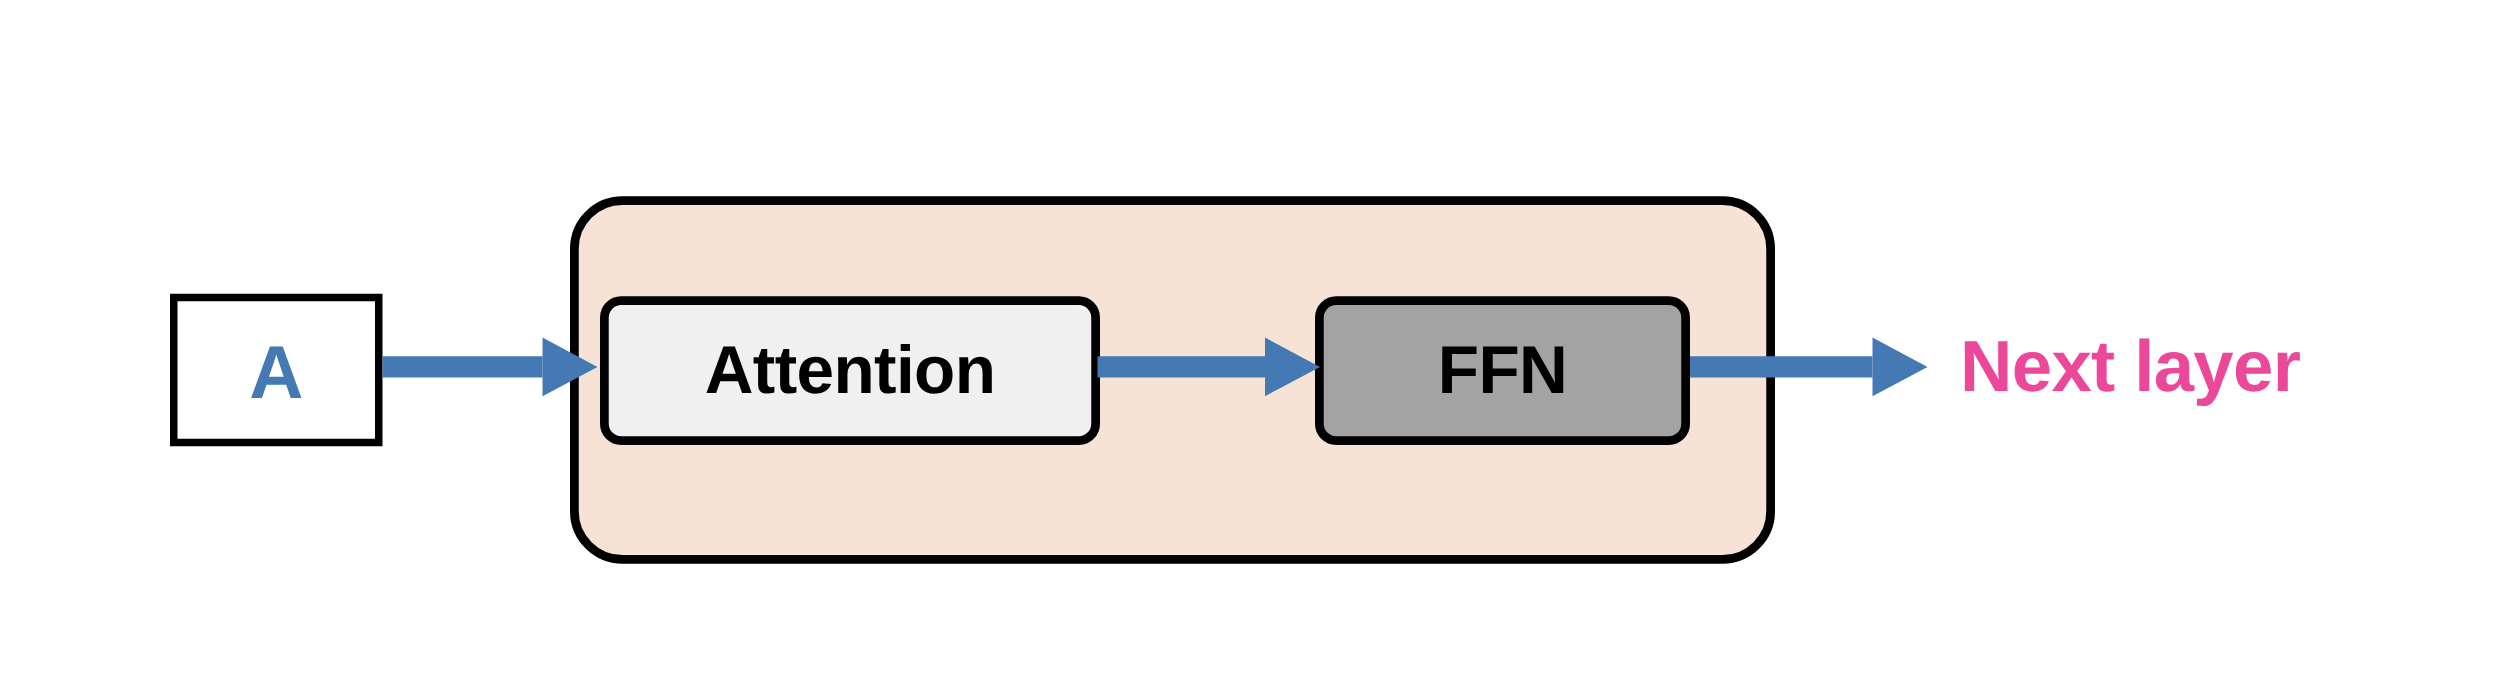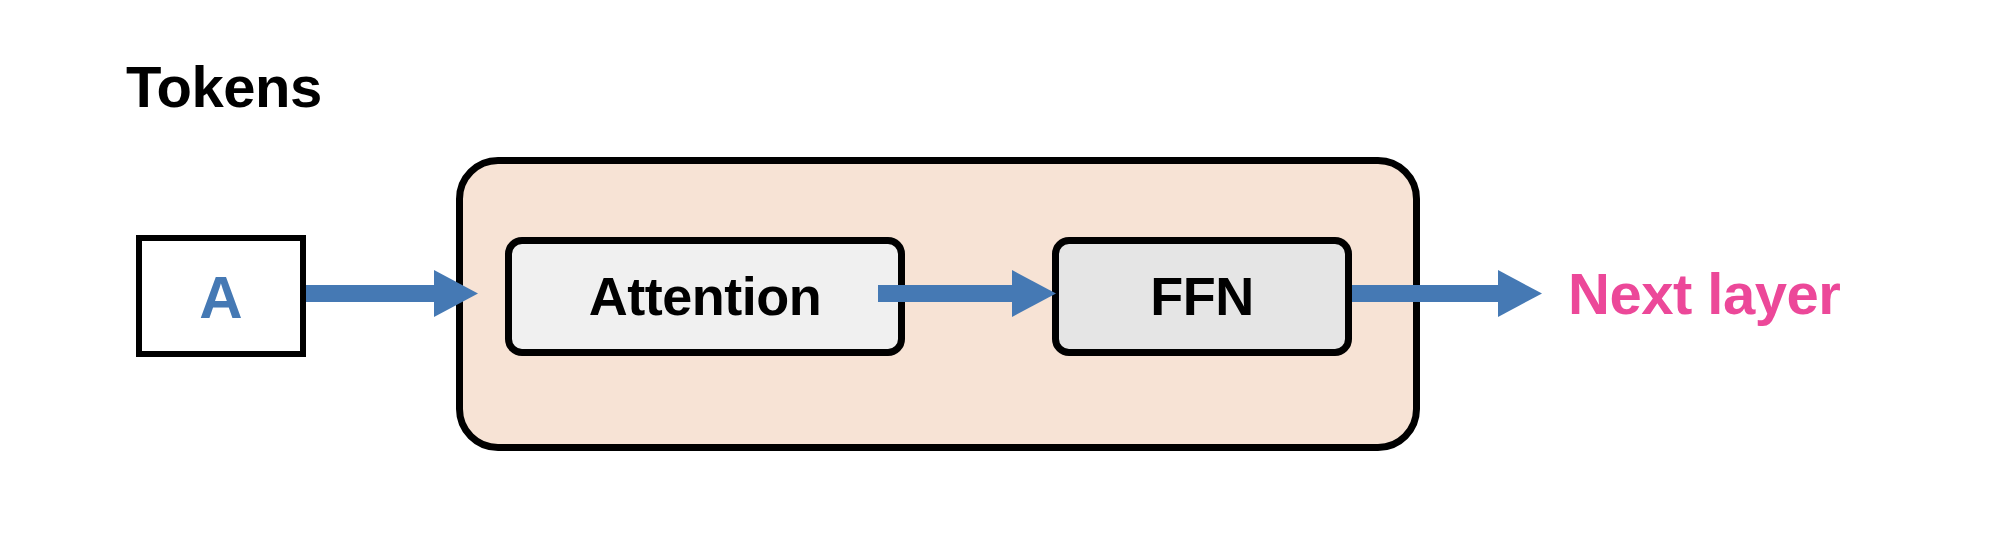--- a/index.html
+++ b/index.html
@@ -81,32 +81,32 @@
     font-size: 54px;
     font-weight: bold;
     color: #000000;
     line-height: 1;
     letter-spacing: -0.5px;
     white-space: nowrap;
     position: relative;
     top: -1px;
   }
   .module-attention {
-    left: 505px;
+    left: 480px;
     top: 237px;
     width: 400px;
     height: 119px;
     background: #F0F0F0;
   }
   .module-ffn {
     left: 1052px;
     top: 237px;
     width: 300px;
     height: 119px;
-    background: #e5e5e5;
+    background: #a3a3a3;
   }
 
   
   .arrow-layer {
     position: absolute;
     left: 0;
     top: 0;
     width: 1996px;
     height: 554px;
     pointer-events: none;
@@ -123,21 +123,20 @@
     letter-spacing: -0.5px;
     line-height: 1;
     white-space: nowrap;
   }
 </style>
 </head>
 <body>
 
 <div id="canvas">
 
-  <div class="tokens-label">Tokens</div>
 
   <div class="token-box">
     <span class="token-letter">A</span>
   </div>
 
   <div class="layer-container"></div>
 
   <div class="module module-attention">
     <span class="module-label">Attention</span>
   </div>

